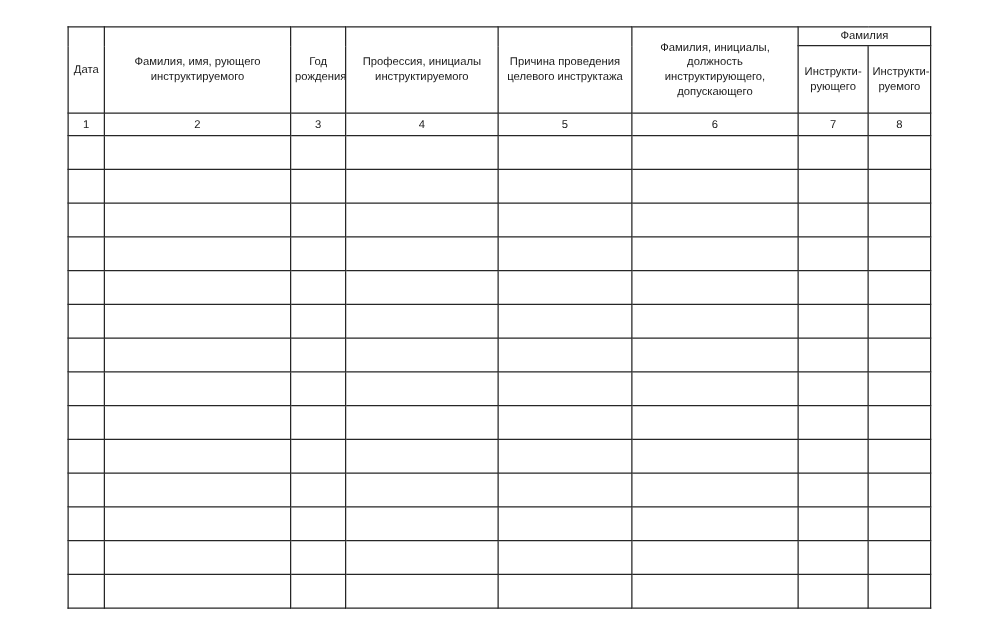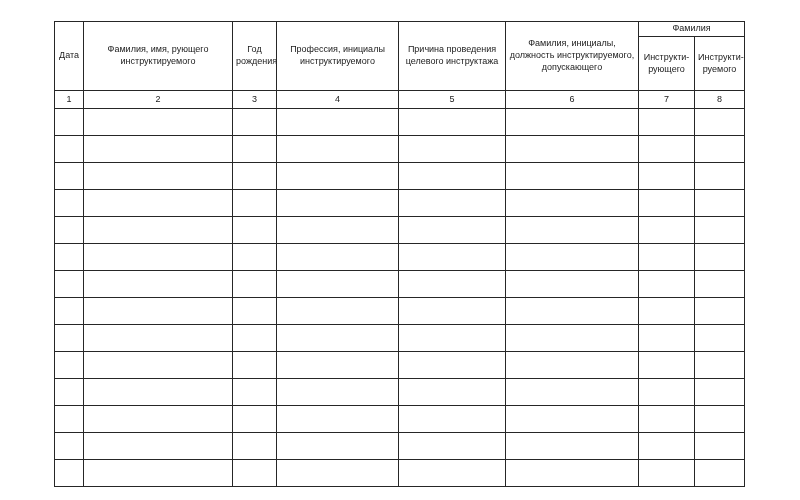--- a/index.html
+++ b/index.html
@@ -59,21 +59,21 @@
         <th class="hdr" rowspan="2">Дата</th>
         <th class="hdr" rowspan="2">Фамилия, имя, рующего
 инструктируемого</th>
         <th class="hdr" rowspan="2">Год
 рождения</th>
         <th class="hdr" rowspan="2">Профессия, инициалы
 инструктируемого</th>
         <th class="hdr" rowspan="2">Причина проведения
 целевого инструктажа</th>
         <th class="hdr" rowspan="2">Фамилия, инициалы,
-должность инструктируемого,
+должность инструктирующего,
 допускающего</th>
         <th class="hdr" colspan="2">Фамилия</th>
       </tr>
       <tr class="r-head">
         <th class="hdr">Инструкти-
 рующего</th>
         <th class="hdr">Инструкти-
 руемого</th>
       </tr>
       <tr class="r-nums">

